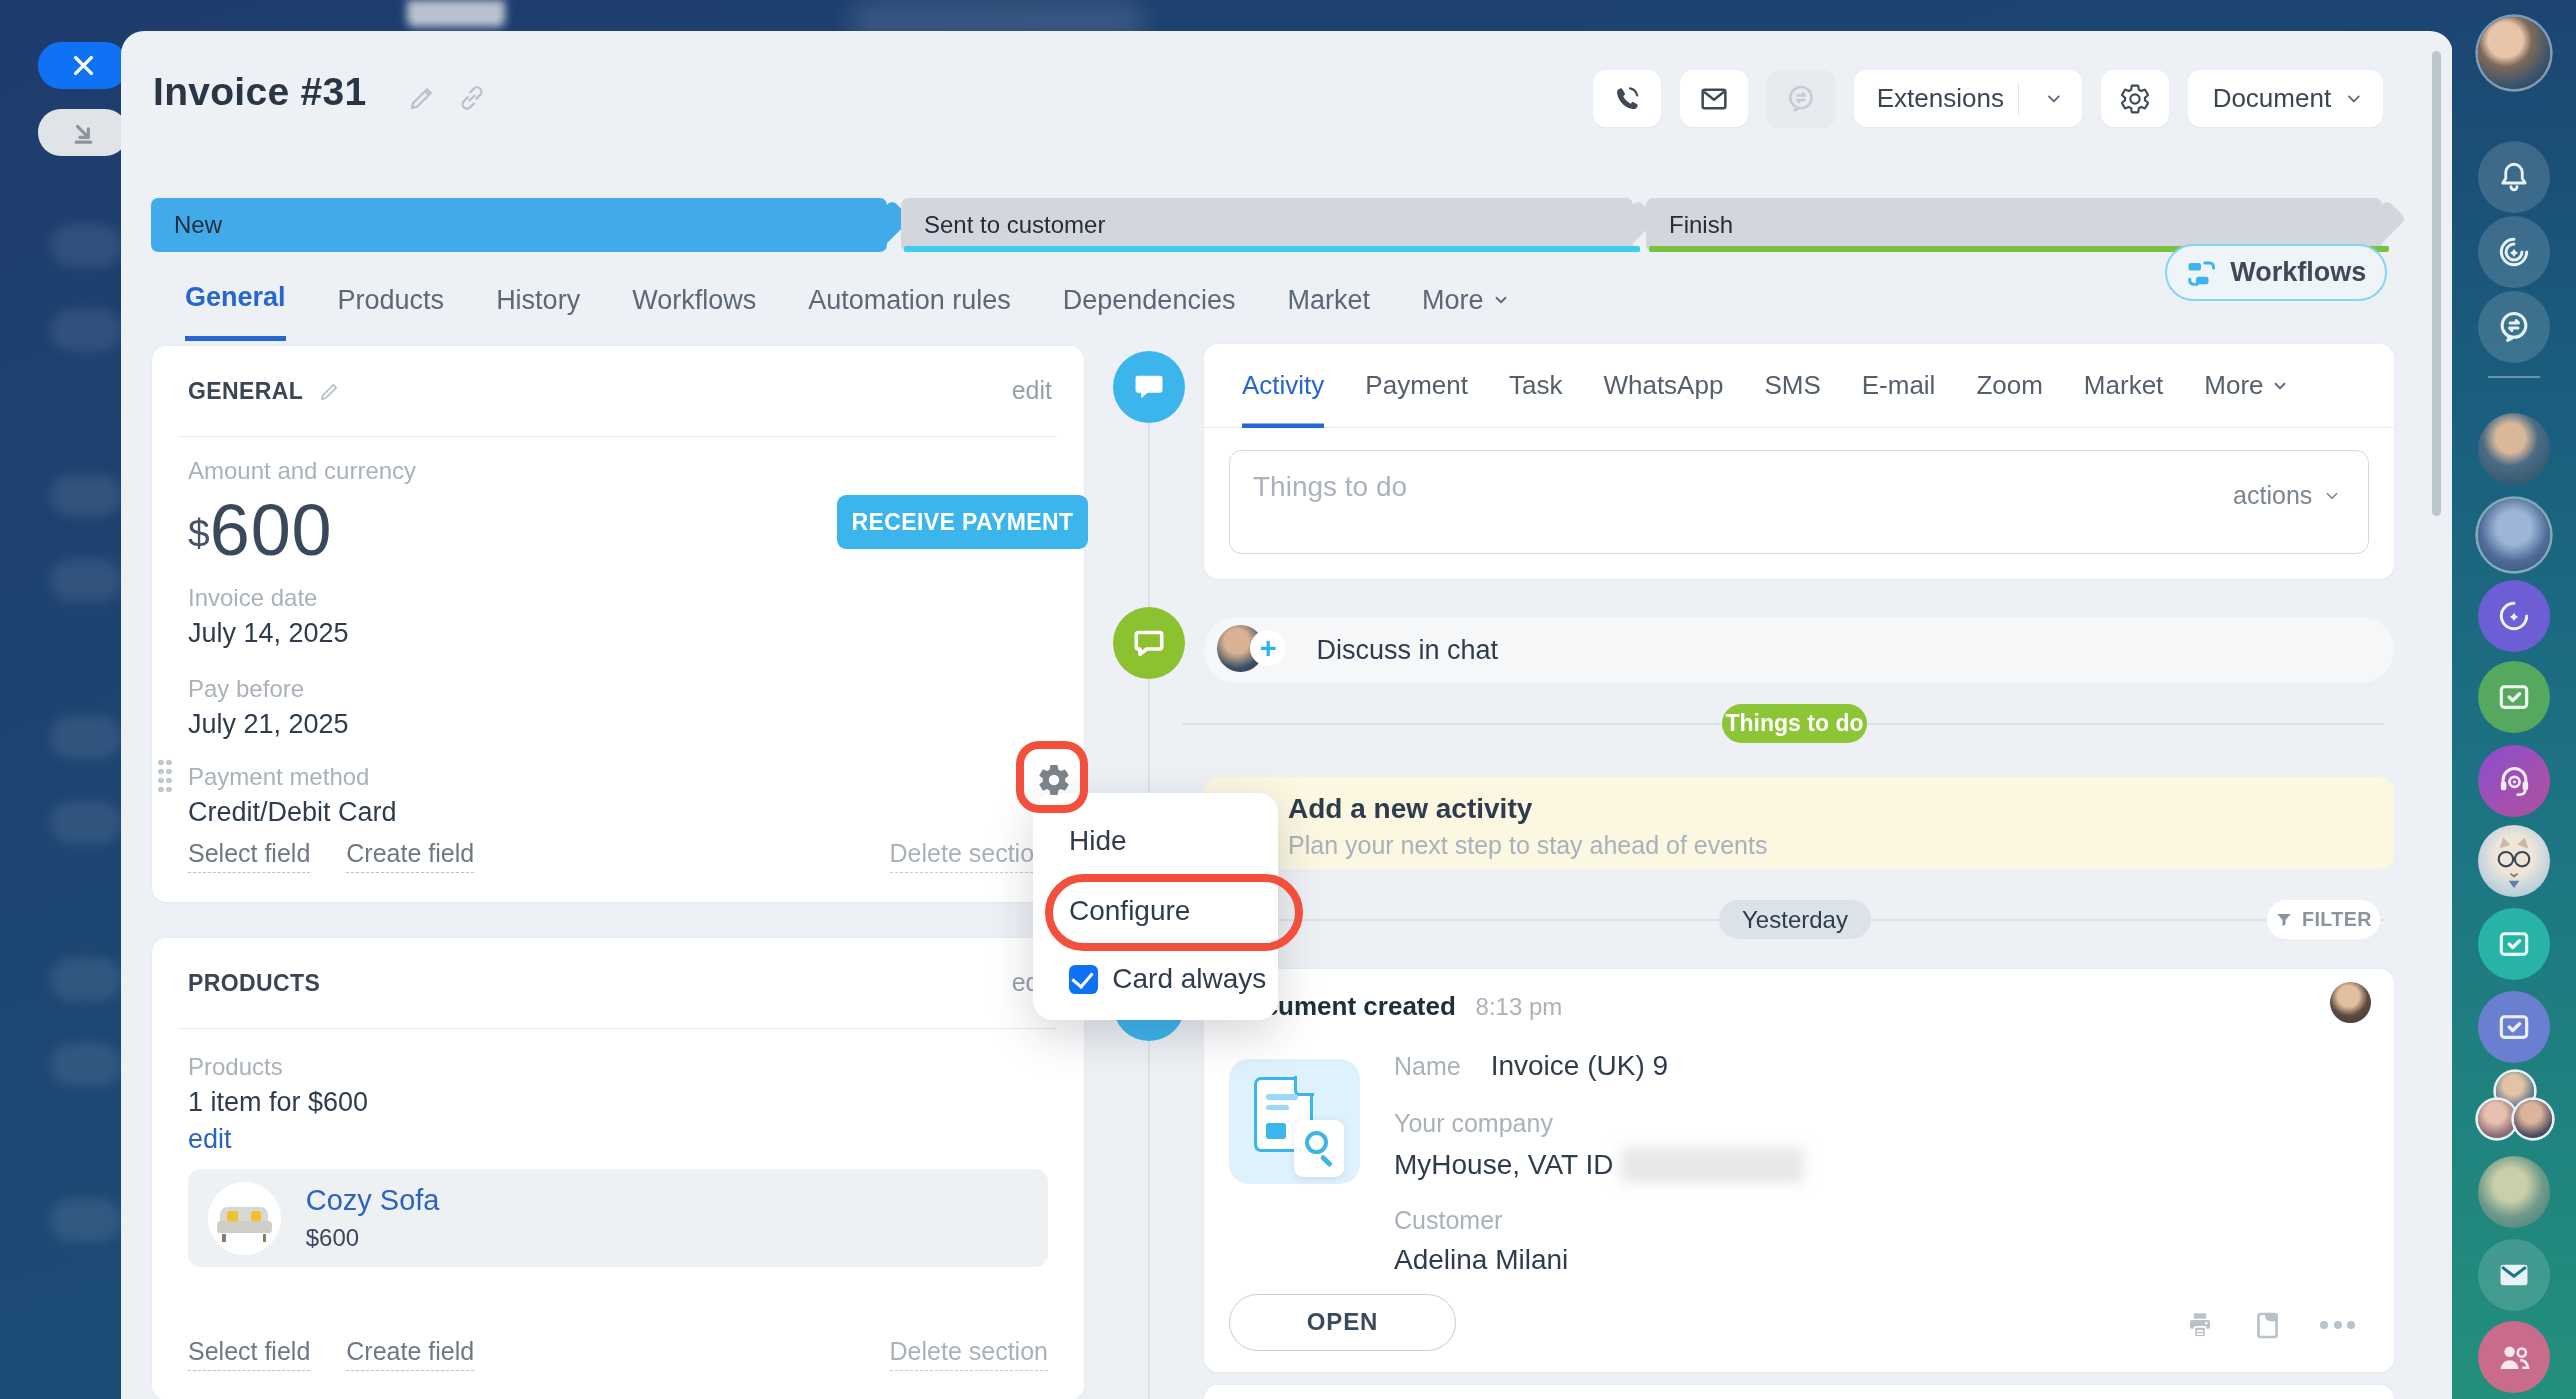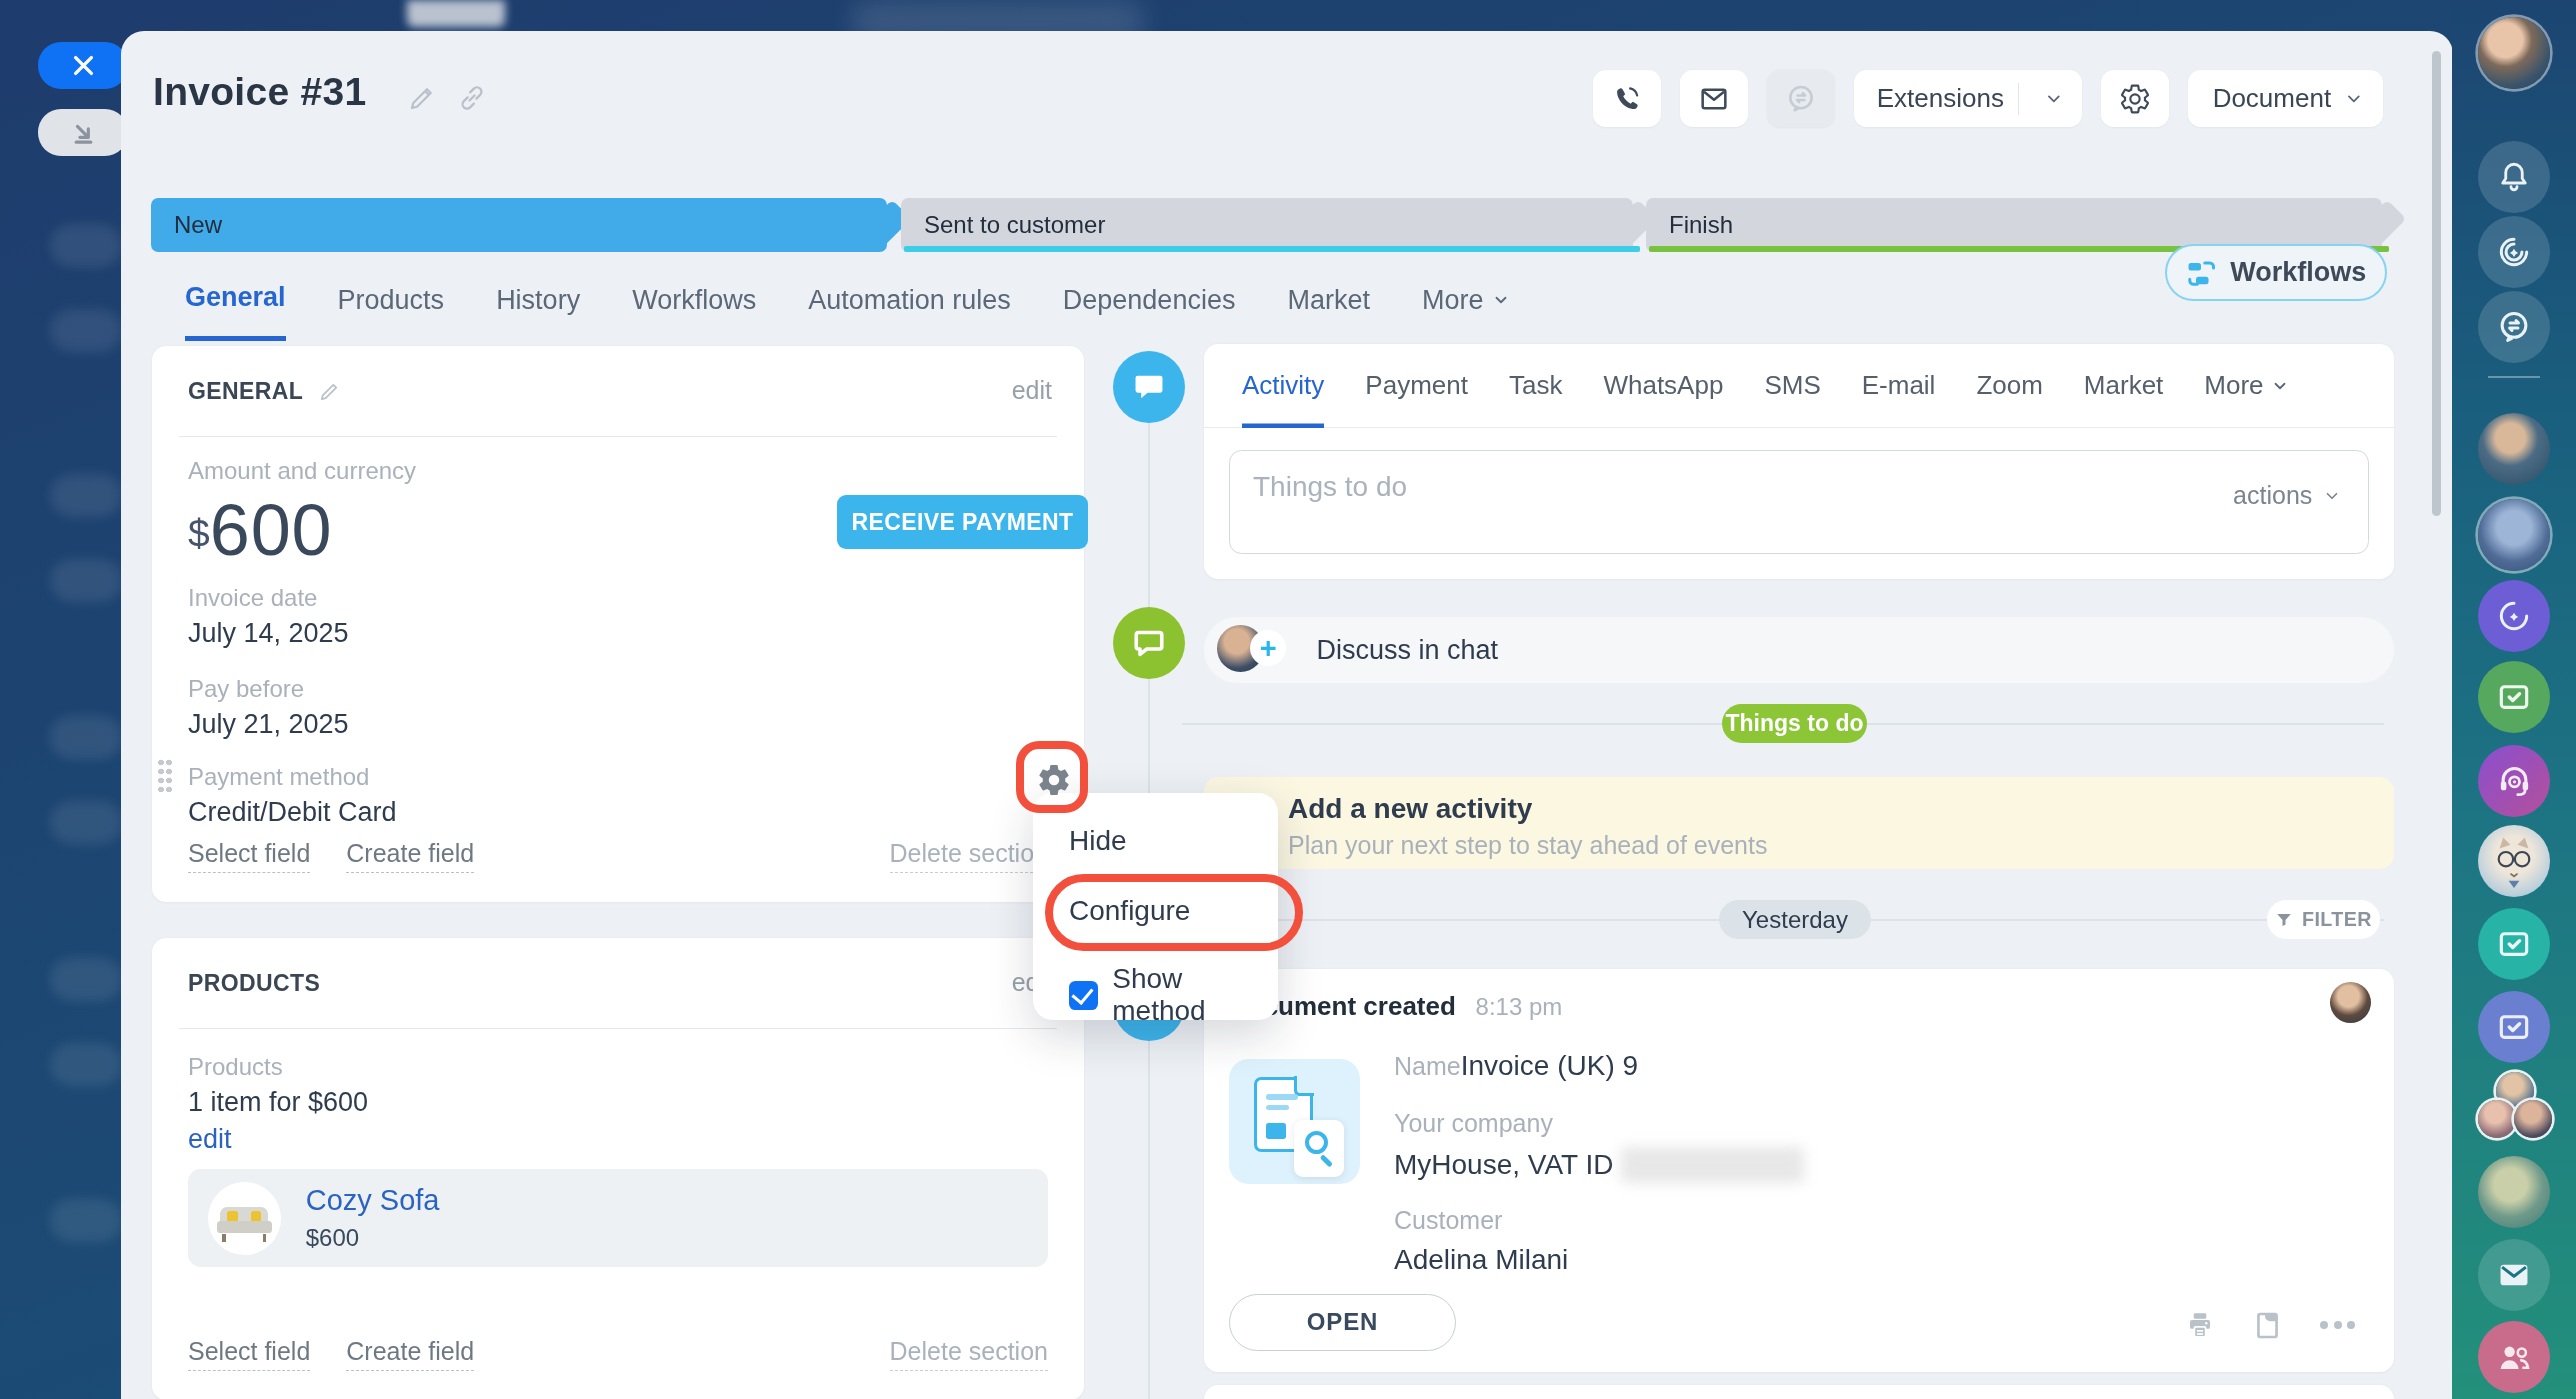--- a/index.html
+++ b/index.html
@@ -178,21 +178,21 @@
     background:radial-gradient(circle at 45% 35%, #e3bfa2 0 30%, #5e4a3e 55%, #2f3a46 100%); }
   .doc-icon { position:absolute; left:25px; top:90px; width:131px; height:125px; background:#def2fd; border-radius:19.7px; }
   .doc-sheet { position:absolute; left:25px; top:18px; width:59px; height:75px; background:#fff; border:3.6px solid #3cb5ec; border-radius:7.2px; }
   .doc-fold { position:absolute; right:-3.6px; top:-3.6px; width:19.7px; height:19.7px; background:#def2fd; border-left:3.6px solid #3cb5ec; border-bottom:3.6px solid #3cb5ec; border-radius:0 0 0 5.4px; }
   .doc-line { position:absolute; left:9px; height:5.4px; background:#9bd9f7; border-radius:2.7px; }
   .doc-print { position:absolute; left:9px; top:43px; width:19.7px; height:16px; background:#3cb5ec; border-radius:2.7px; }
   .mag-box { position:absolute; right:16px; bottom:7.2px; width:50px; height:57px; background:#fff; border-radius:9px; box-shadow:0 1.8px 7.2px rgba(30,40,60,.1); }
   .mag-circle { position:absolute; left:10.7px; top:10.7px; width:23px; height:23px; border:4.5px solid #3cb5ec; border-radius:50%; }
   .mag-handle { position:absolute; left:30px; top:34px; width:4.5px; height:14.3px; background:#3cb5ec; transform:rotate(-45deg); border-radius:2.7px; }
   .ev-fields { position:absolute; left:190px; top:81px; }
-  .ev-row-inline { display:flex; align-items:baseline; margin-bottom:27px; }
+  .ev-row-inline { display:flex; gap:30px; align-items:baseline; margin-bottom:27px; }
   .ev-label { font-size:25px; color:#a9b1bb; }
   .ev-value { font-size:28px; color:#2e3c4e; }
   .ev-block { margin-bottom:23px; }
   .ev-block .ev-value { margin-top:9px; display:flex; align-items:center; gap:7.2px; }
   .blur-box { width:183px; height:36px; background:#e7e7e7; filter:blur(6.3px); border-radius:3.6px; }
   .open-btn { position:absolute; left:25px; bottom:21.5px; width:227px; height:57px; border:1.8px solid #c9cfd5; border-radius:29px;
     background:#fff; font-size:24px; font-weight:700; color:#3a4a5e; letter-spacing:0.9px;
     display:flex; align-items:center; justify-content:center; cursor:pointer;margin-top:19px; }
   .ev-actions { position:absolute; right:39px; bottom:32px; display:flex; gap:38px; align-items:center; }
   .dots3 { display:flex; gap:5.4px; }
@@ -385,21 +385,21 @@
   <div class="ring-gear"></div>
 
   <div class="ctx-menu">
     <div class="ctx-item ctx-hide">Hide</div>
     <div class="ctx-item ctx-configure">
       <span>Configure</span>
       <span class="ring-configure"></span>
     </div>
     <div class="ctx-check">
       <span class="checkbox"></span>
-      <span class="ctx-item">Show method</span>
+      <span class="ctx-item">Card always</span>
     </div>
   </div>
 
   <div class="card products-card">
     <div style="position:absolute; left:36px; top:32px;" class="sec-head">
       <span>PRODUCTS</span>
     </div>
     <div class="edit-link" style="position:absolute; right:32px; top:30px;">edit</div>
     <div class="hr" style="top:90px;"></div>
 

